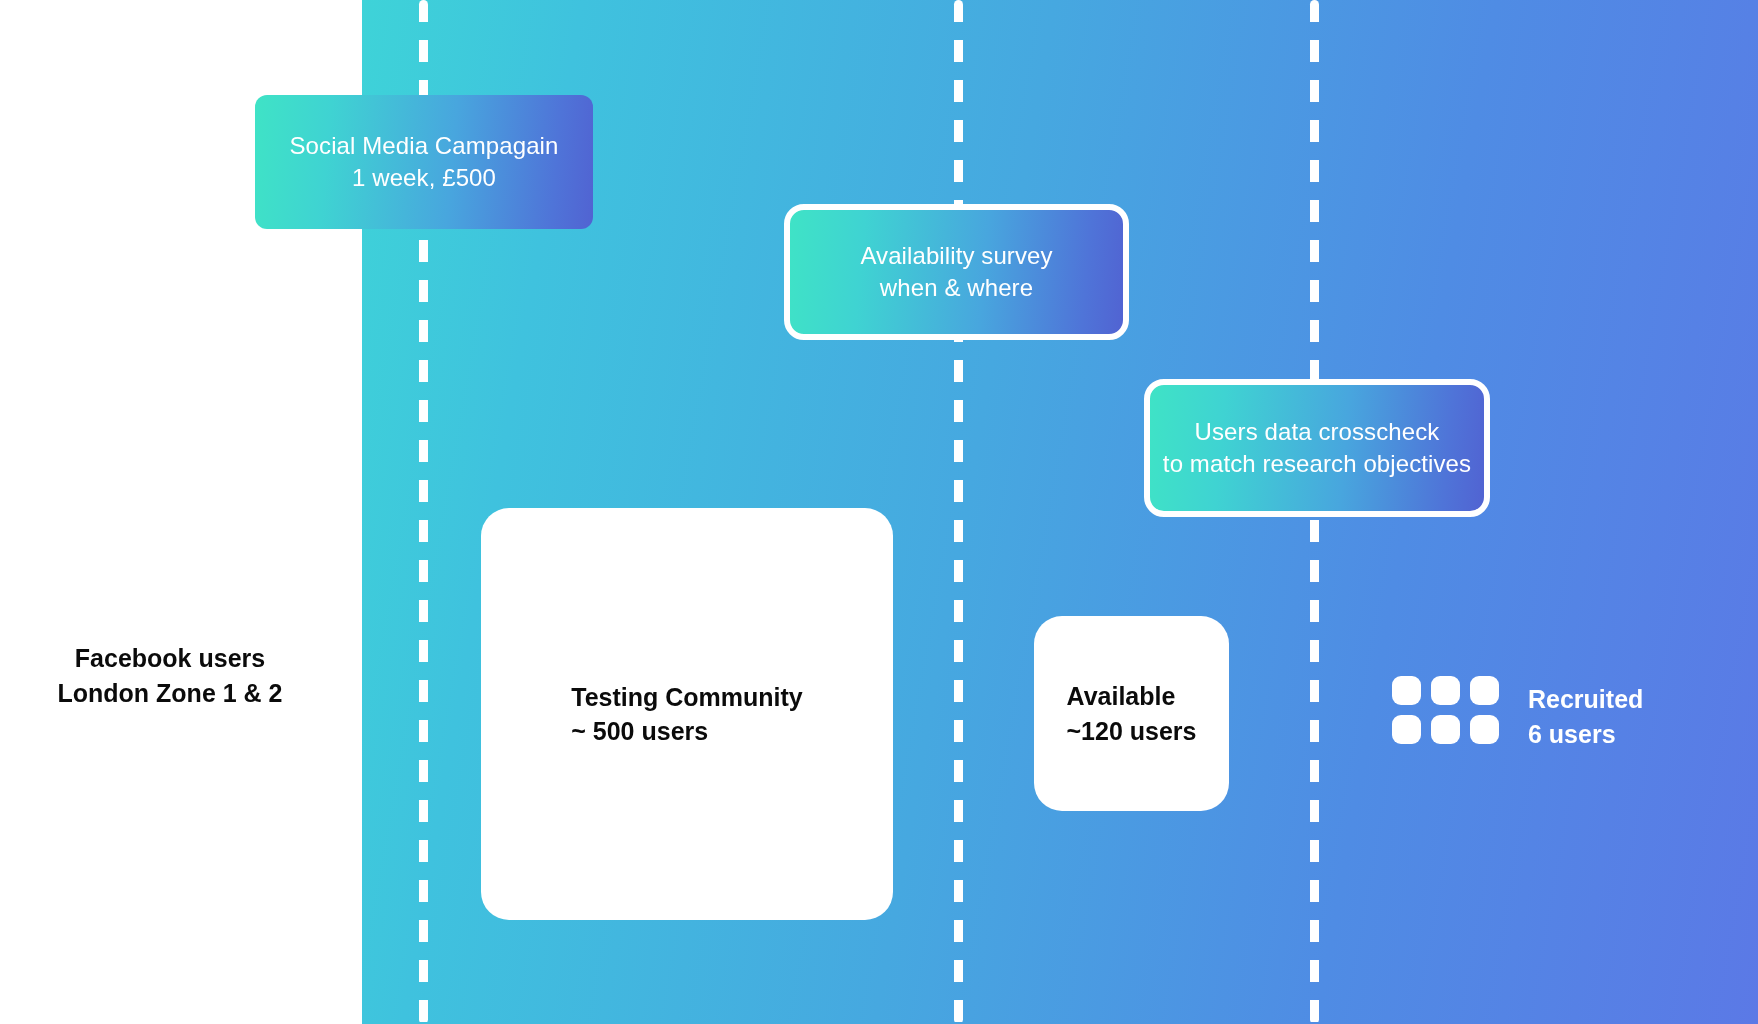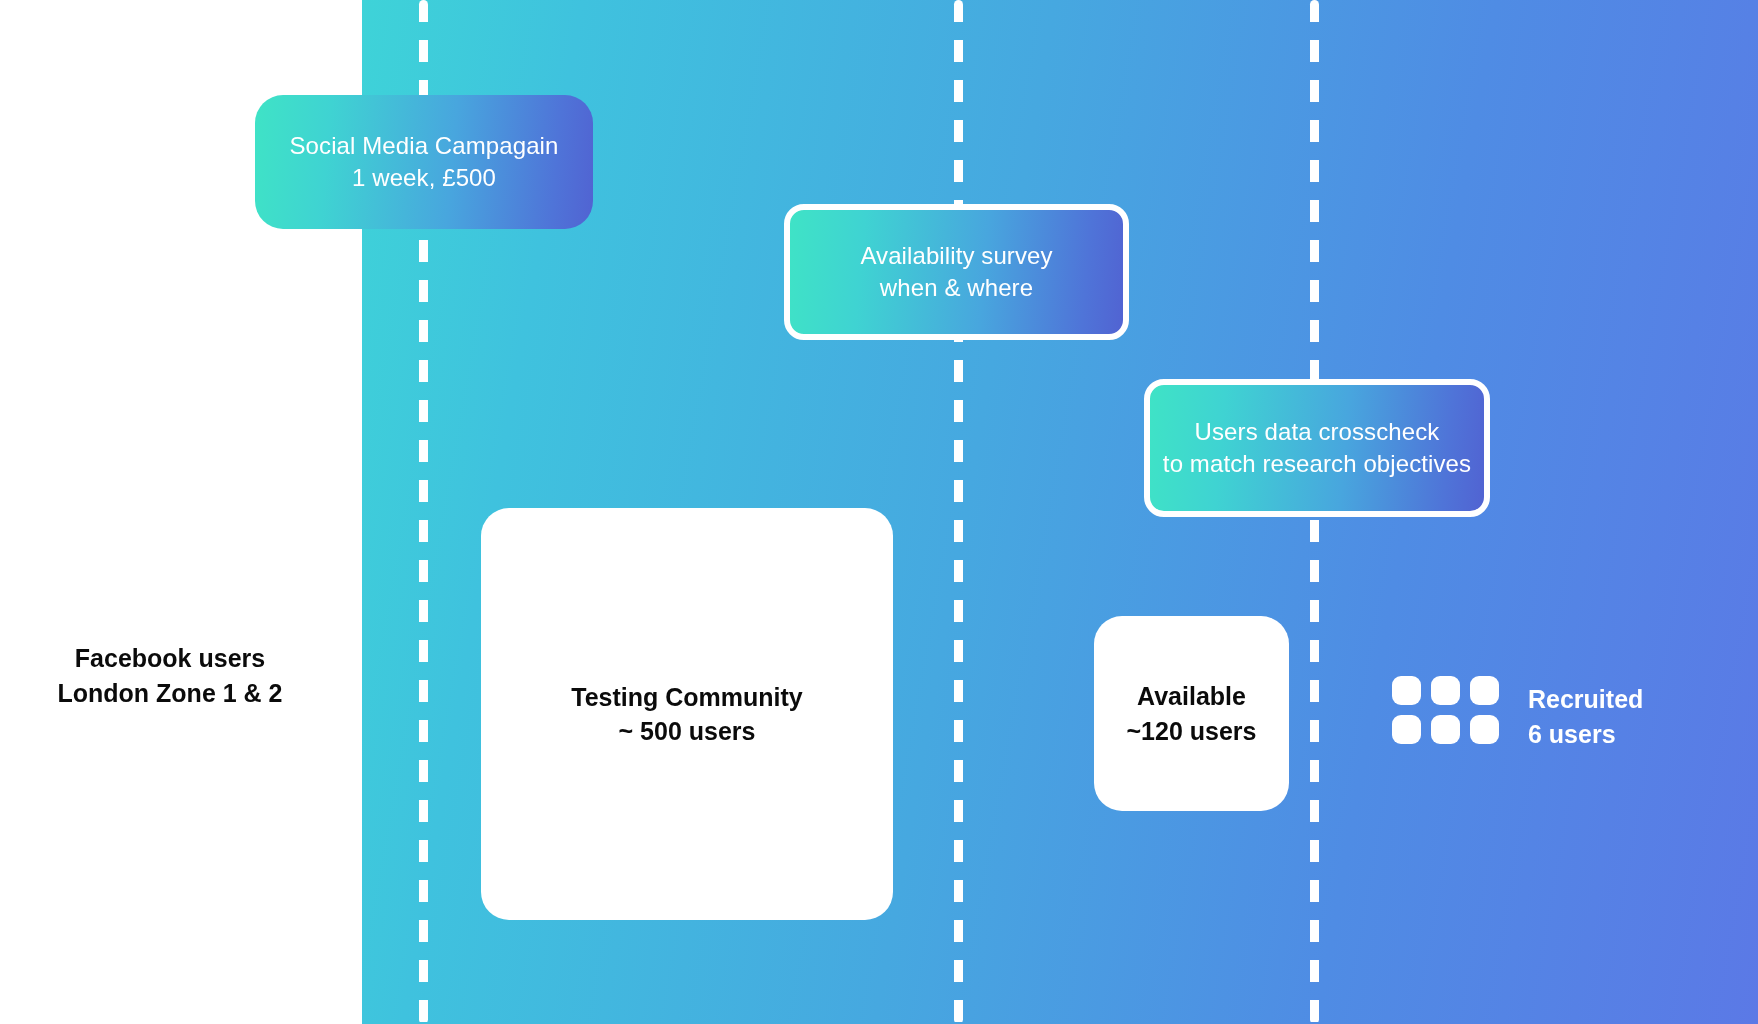--- a/index.html
+++ b/index.html
@@ -62,21 +62,21 @@
   
   .callout {
     position: absolute;
     box-sizing: border-box;
     display: flex;
     align-items: center;
     justify-content: center;
     text-align: center;
     color: #ffffff;
     background: linear-gradient(95deg, #3fe3c6 0%, #3fd3d2 22%, #48a6de 58%, #4f74d8 88%, #5163d2 100%);
-    border-radius: 28px;
+    border-radius: 12px;
     line-height: 1.32;
     font-size: 24px;
     letter-spacing: 0.1px;
     white-space: pre-line;
   }
   .callout.bordered {
     border: 6px solid #ffffff;
     border-radius: 20px;
   }
 
@@ -101,35 +101,34 @@
 
   
   .pop-card {
     position: absolute;
     box-sizing: border-box;
     background: #ffffff;
     border-radius: 28px;
     display: flex;
     align-items: center;
     justify-content: center;
-    text-align: center;
     color: #0b0b0b;
     font-weight: bold;
     font-size: 25px;
     line-height: 1.38;
     white-space: pre-line;
   }
   .card-testing {
     left: 481px;
     top: 508px;
     width: 412px;
     height: 412px;
   }
   .card-available {
-    left: 1094px;
+    left: 1034px;
     top: 616px;
     width: 195px;
     height: 195px;
   }
 
   
   .plain-label {
     position: absolute;
     text-align: center;
     font-weight: bold;

